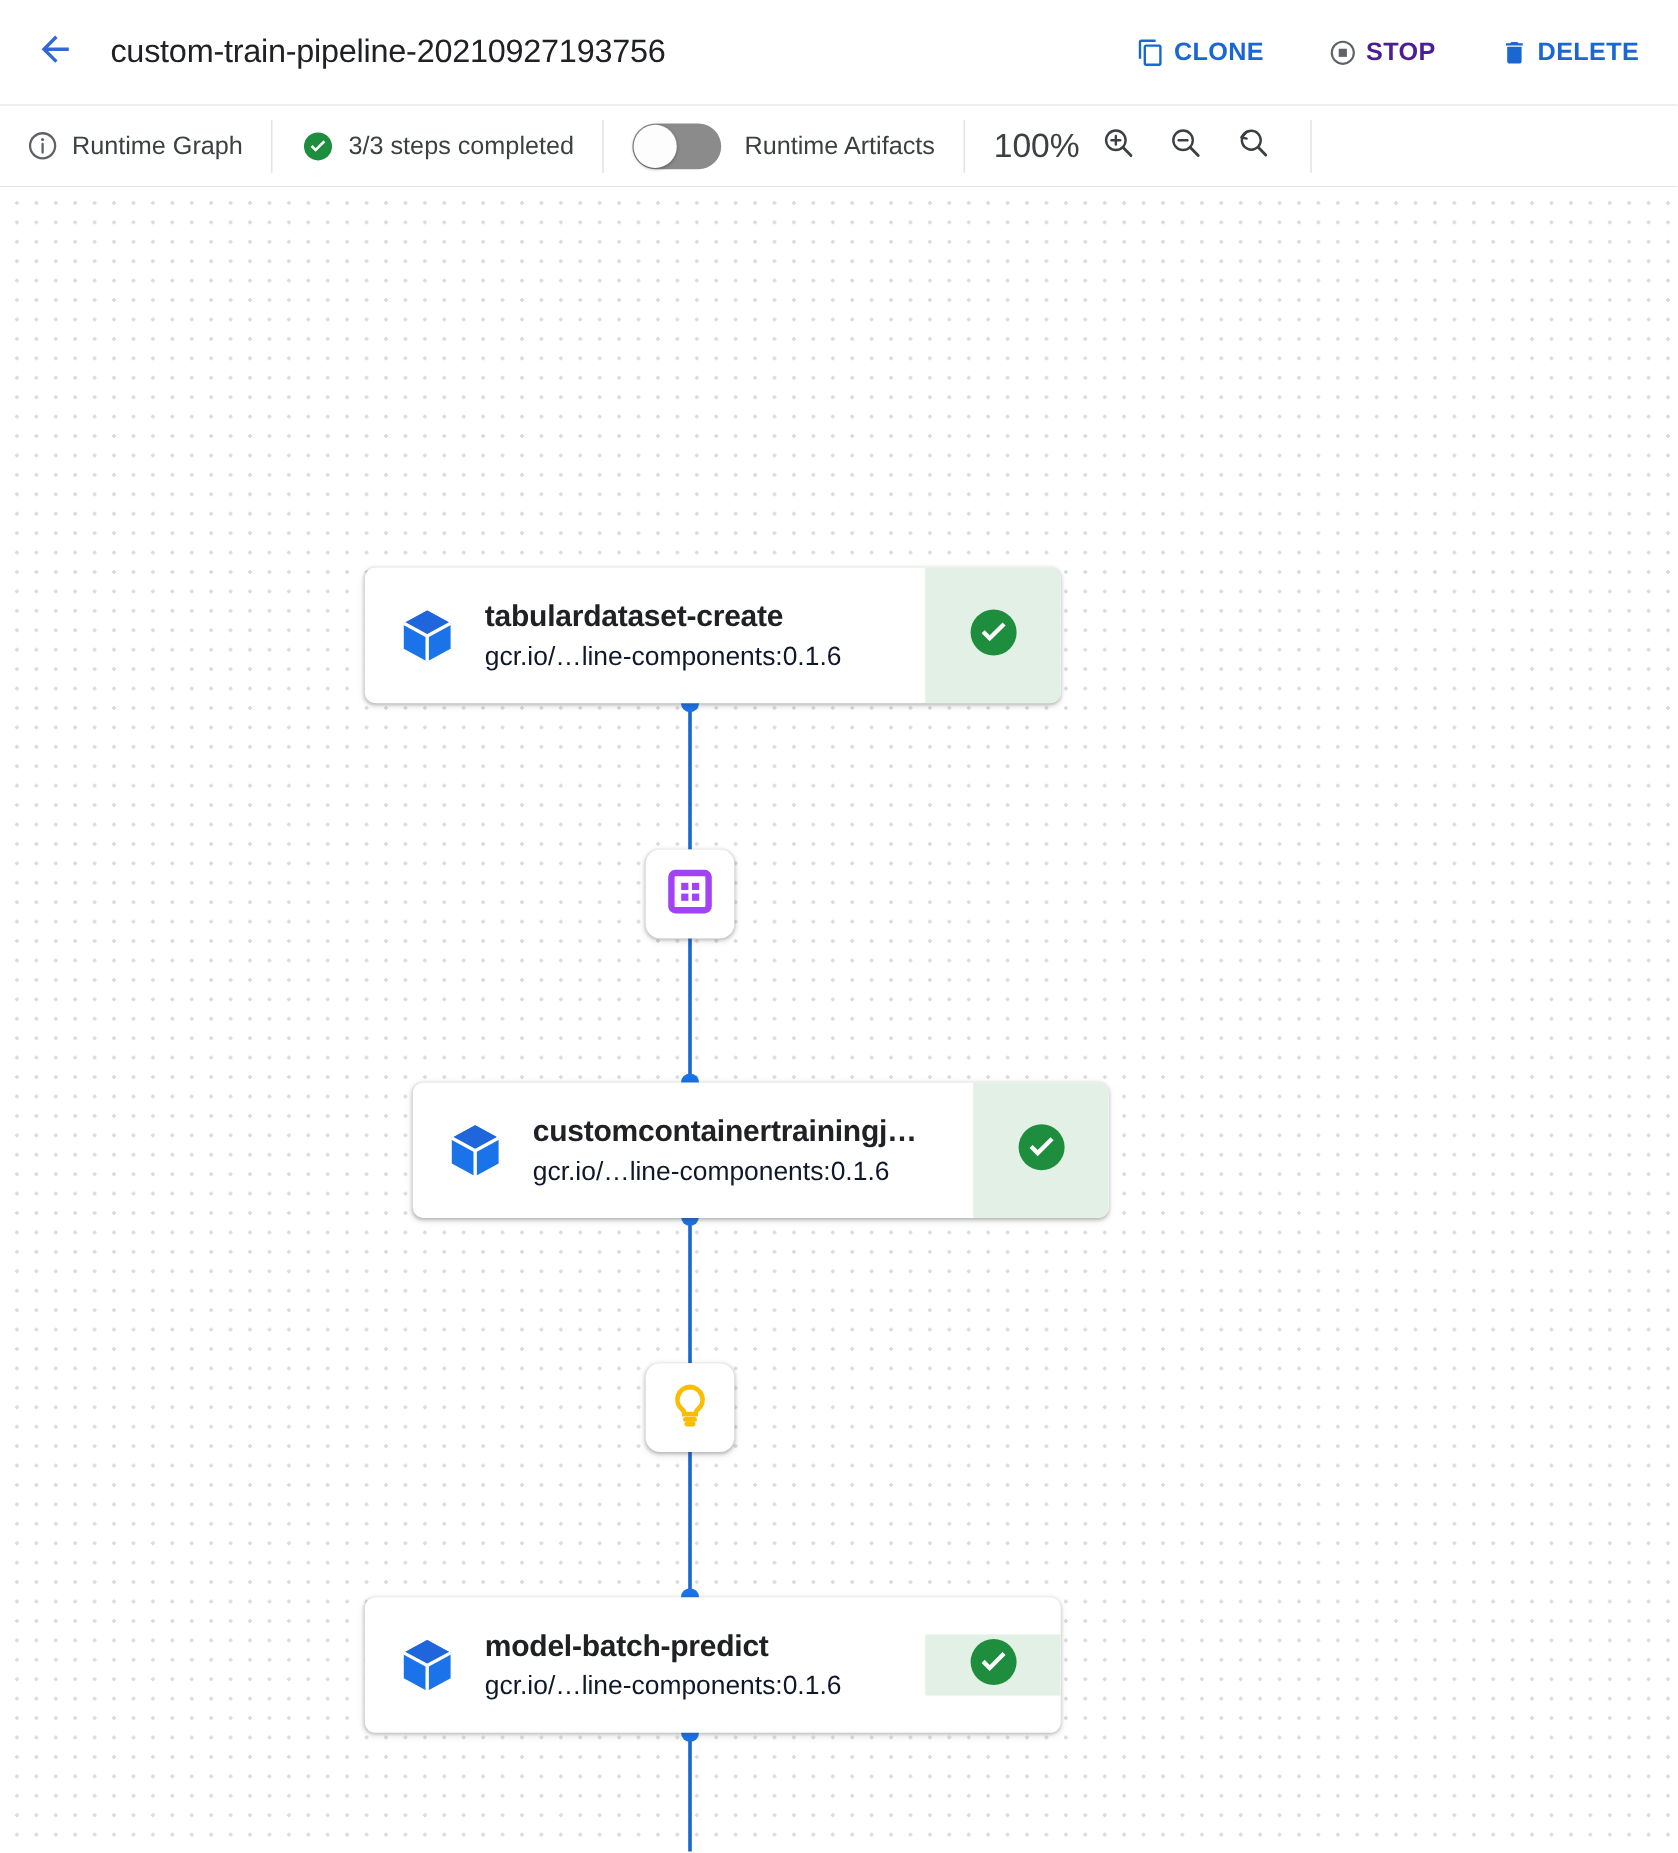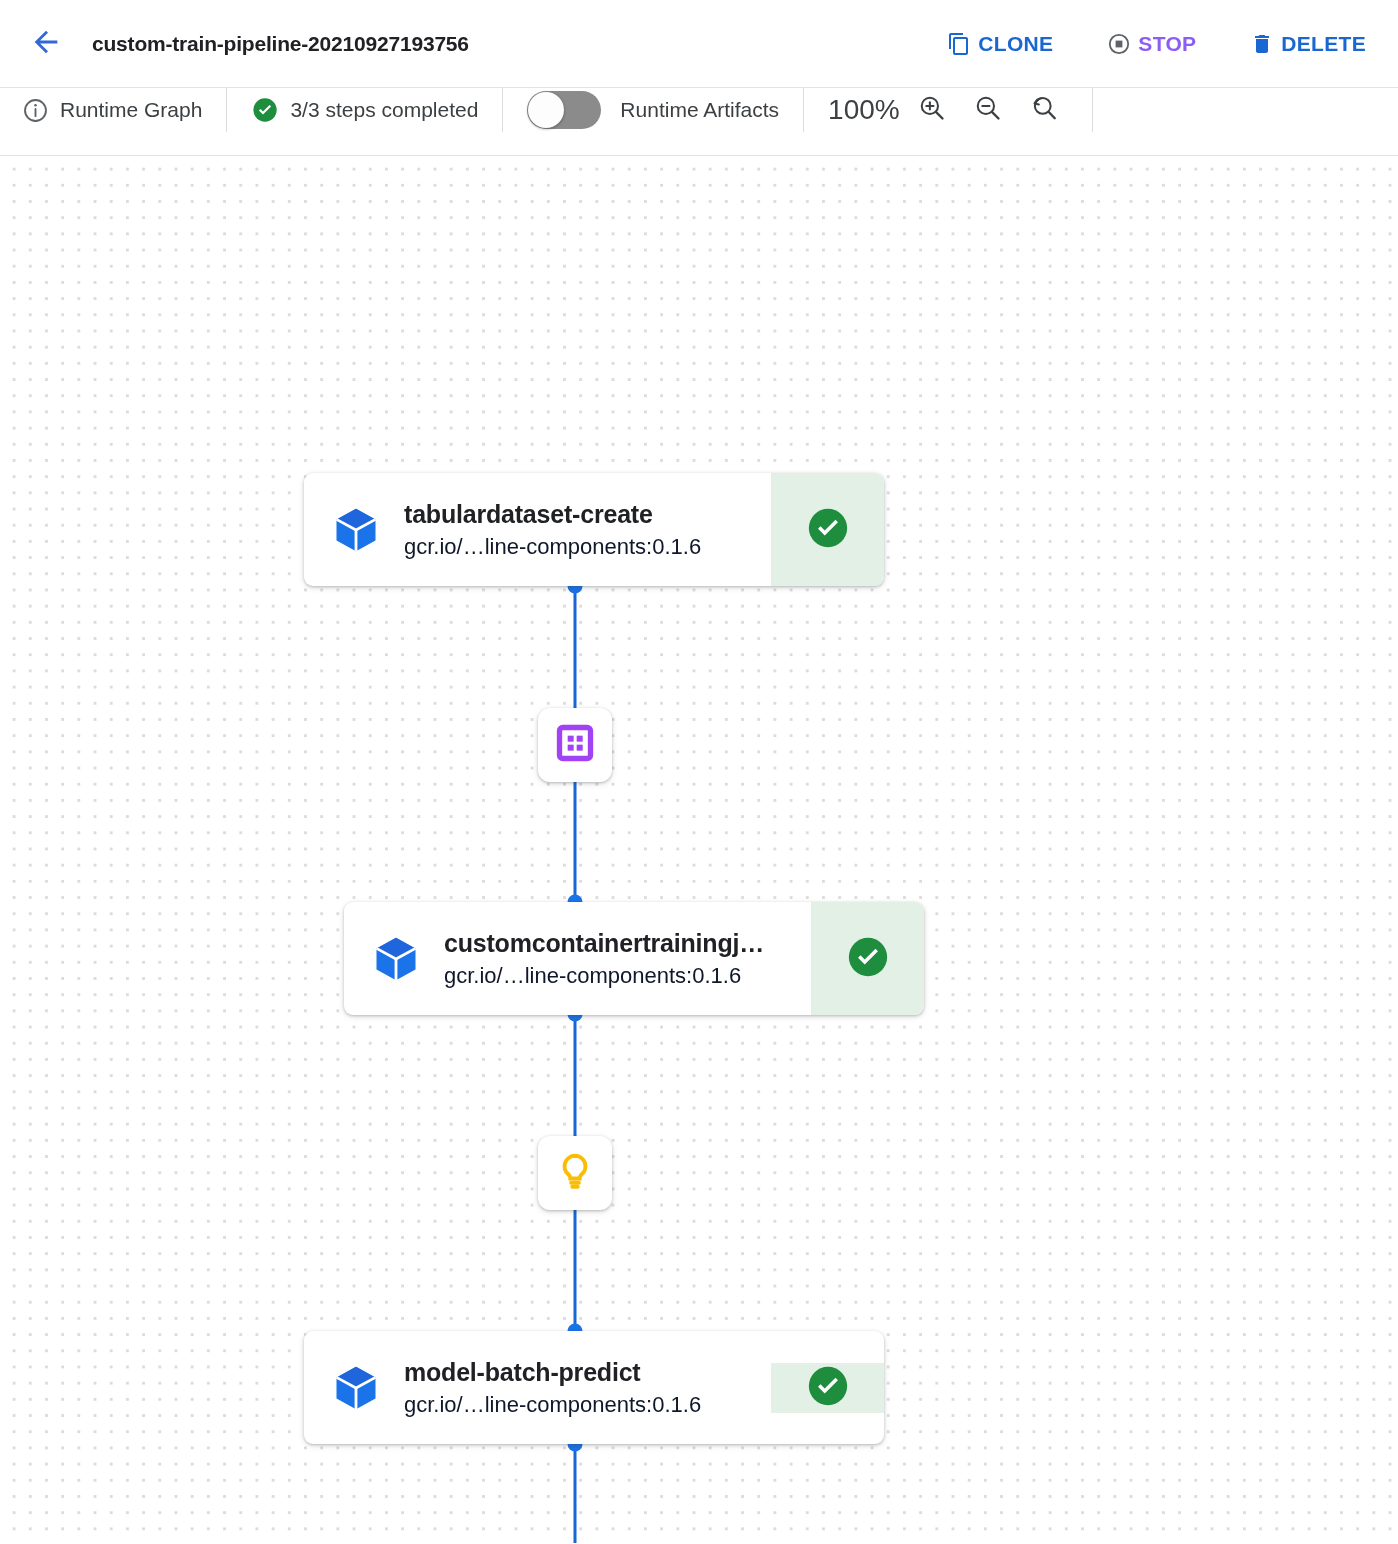--- a/index.html
+++ b/index.html
@@ -22,23 +22,23 @@
     background: #ffffff;
     border-bottom: 1px solid #e3e3e3;
     padding: 0 28px 0 22px;
   }
   .back-btn {
     width: 48px; height: 48px;
     display: flex; align-items: center; justify-content: center;
     cursor: pointer; border-radius: 50%; flex: none;
   }
   .page-title {
-    font-size: 21px;
+    font-size: 27px;
     color: #202124;
-    font-weight: 700;
+    font-weight: 400;
     letter-spacing: -0.2px;
     margin-left: 22px;
     white-space: nowrap;
   }
   .header-actions {
     margin-left: auto;
     display: flex;
     align-items: center;
     gap: 46px;
   }
@@ -49,28 +49,28 @@
     font-size: 21px;
     font-weight: 600;
     letter-spacing: .3px;
     color: #1a67d2;
     cursor: pointer;
     background: none; border: none;
     font-family: "Liberation Sans", sans-serif;
     padding: 6px 4px;
     border-radius: 4px;
   }
-  .hdr-action.disabled { color: #8b5cf6; cursor: default; }
+  .hdr-action.disabled { color: #4c1d95; cursor: default; }
   .hdr-action svg { display: block; }
 
   
   .toolbar {
     height: 68px;
     display: flex;
-    align-items: flex-start;
+    align-items: center;
     background: #ffffff;
     border-bottom: 1px solid #e3e3e3;
     padding-left: 22px;
   }
   .tb-group {
     display: flex;
     align-items: center;
     height: 44px;
   }
   .tb-sep {

